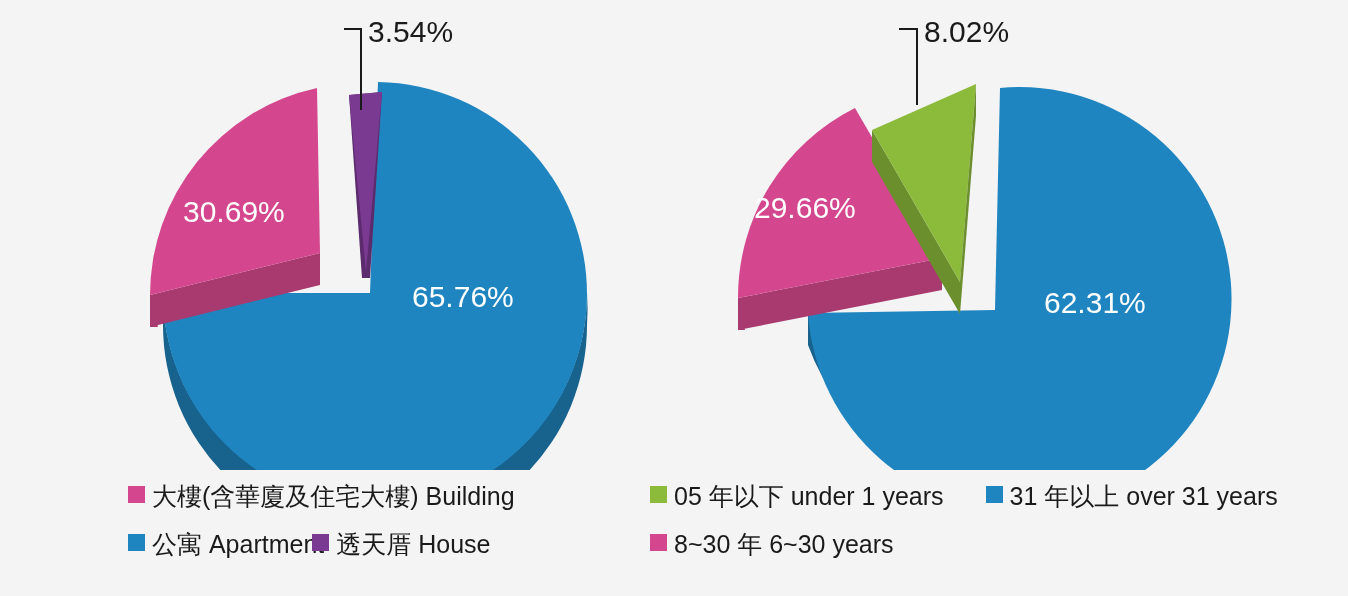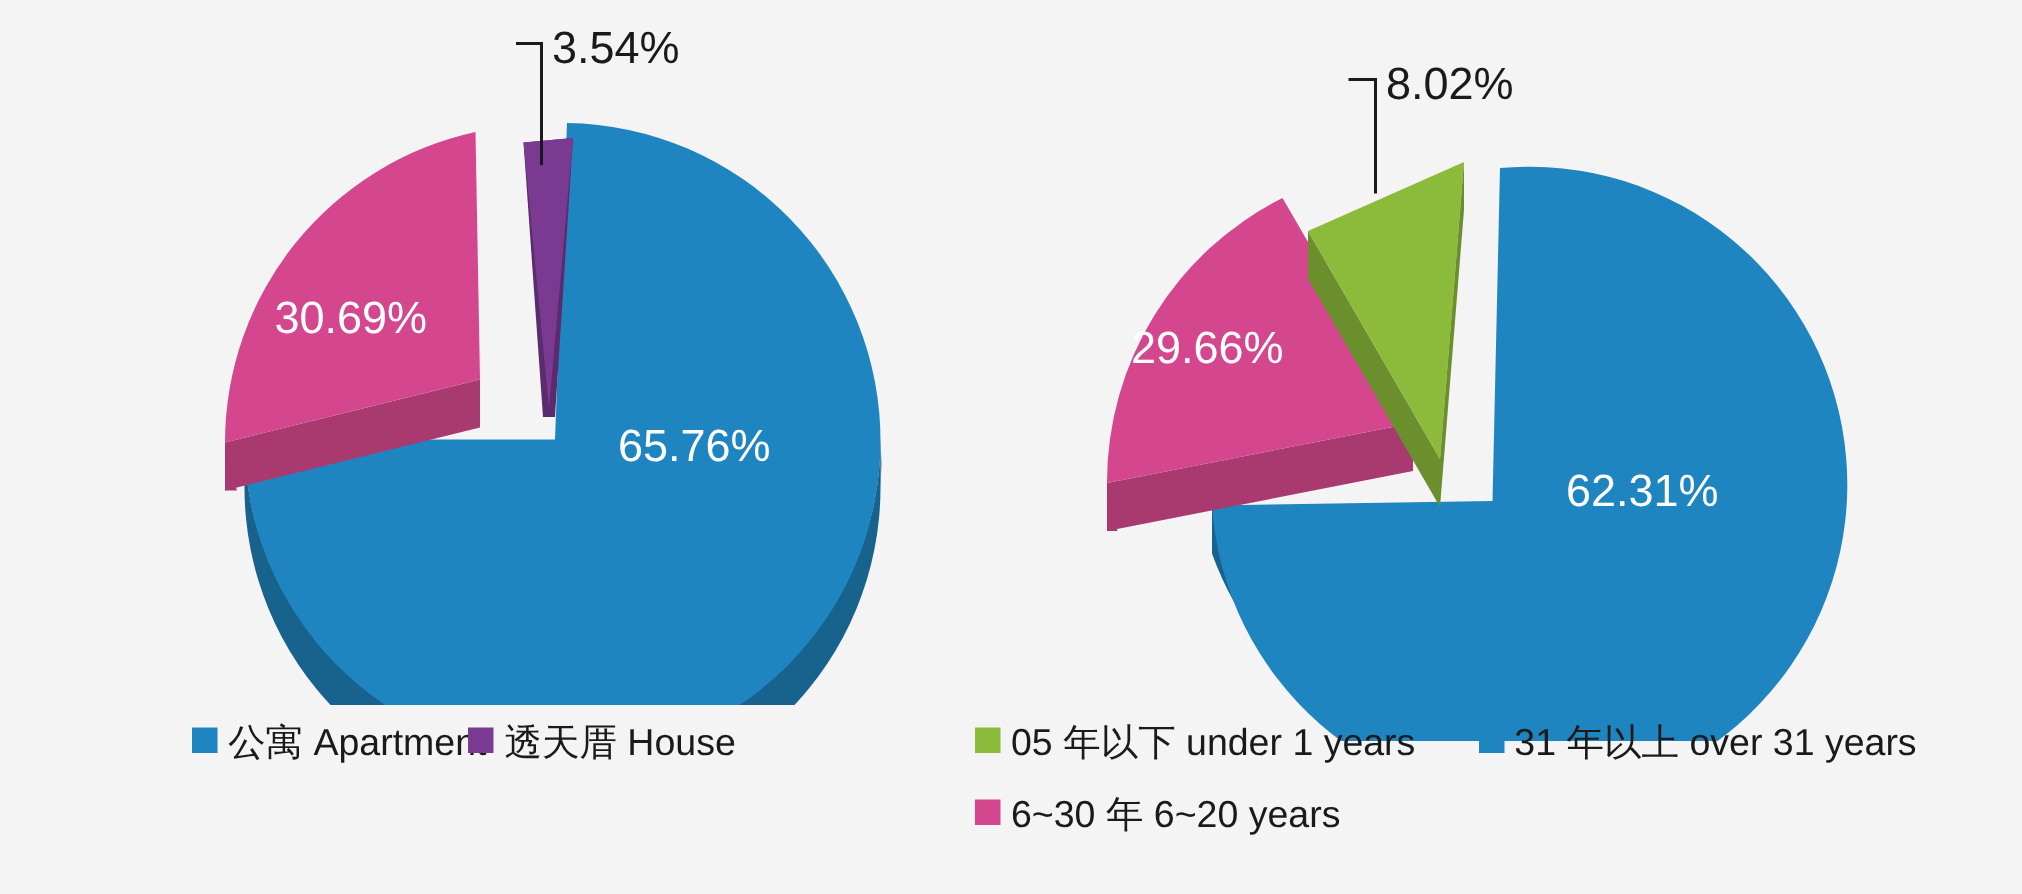--- a/index.html
+++ b/index.html
@@ -18,21 +18,21 @@
     position: relative;
     width: 1348px;
     height: 596px;
     background: #f4f4f4;
   }
   .chart-panel {
     position: absolute;
     top: 0;
   }
   #panel-left  { left: 10px;   width: 660px; height: 470px; }
-  #panel-right { left: 660px; width: 688px; height: 470px; margin-top: 24px; }
+  #panel-right { left: 660px; width: 688px; height: 470px; }
 
   .pie-svg { display: block; }
 
   .slice-label {
     font-family: "Liberation Sans", "DejaVu Sans", sans-serif;
     font-size: 30px;
     fill: #ffffff;
   }
   .callout-label {
     font-family: "Liberation Sans", "DejaVu Sans", sans-serif;
@@ -203,20 +203,25 @@
       <text class="callout-label" x="264" y="42">8.02%</text>
 
       <text class="slice-label" x="94" y="218">29.66%</text>
 
       <text class="slice-label" x="384" y="313">62.31%</text>
     </svg>
   </div>
 
   <div class="legend" id="legend-left">
 
+    <div class="legend-row">
+      <span class="legend-item">
+        <span class="swatch" style="background:#d4478e;"></span><span class="legend-text">大樓(含華廈及住宅大樓) Building</span>
+      </span>
+    </div>
 
     <div class="legend-row">
       <span class="legend-item">
         <span class="swatch" style="background:#1f85c0;"></span><span class="legend-text">公寓 Apartment</span>
       </span><span class="legend-item overlap">
         <span class="swatch" style="background:#7a3a92;"></span><span class="legend-text">透天厝 House</span>
       </span>
     </div>
   </div>
 
@@ -225,18 +230,18 @@
     <div class="legend-row">
       <span class="legend-item gap-right">
         <span class="swatch" style="background:#8cbb3c;"></span><span class="legend-text">05 年以下 under 1 years</span>
       </span><span class="legend-item">
         <span class="swatch" style="background:#1f85c0;"></span><span class="legend-text">31 年以上 over 31 years</span>
       </span>
     </div>
 
     <div class="legend-row">
       <span class="legend-item">
-        <span class="swatch" style="background:#d4478e;"></span><span class="legend-text">6~30 年 6~20 years</span>
+        <span class="swatch" style="background:#d4478e;"></span><span class="legend-text">8~30 年 6~30 years</span>
       </span>
     </div>
   </div>
 
 </div>
 
 </body></html>

